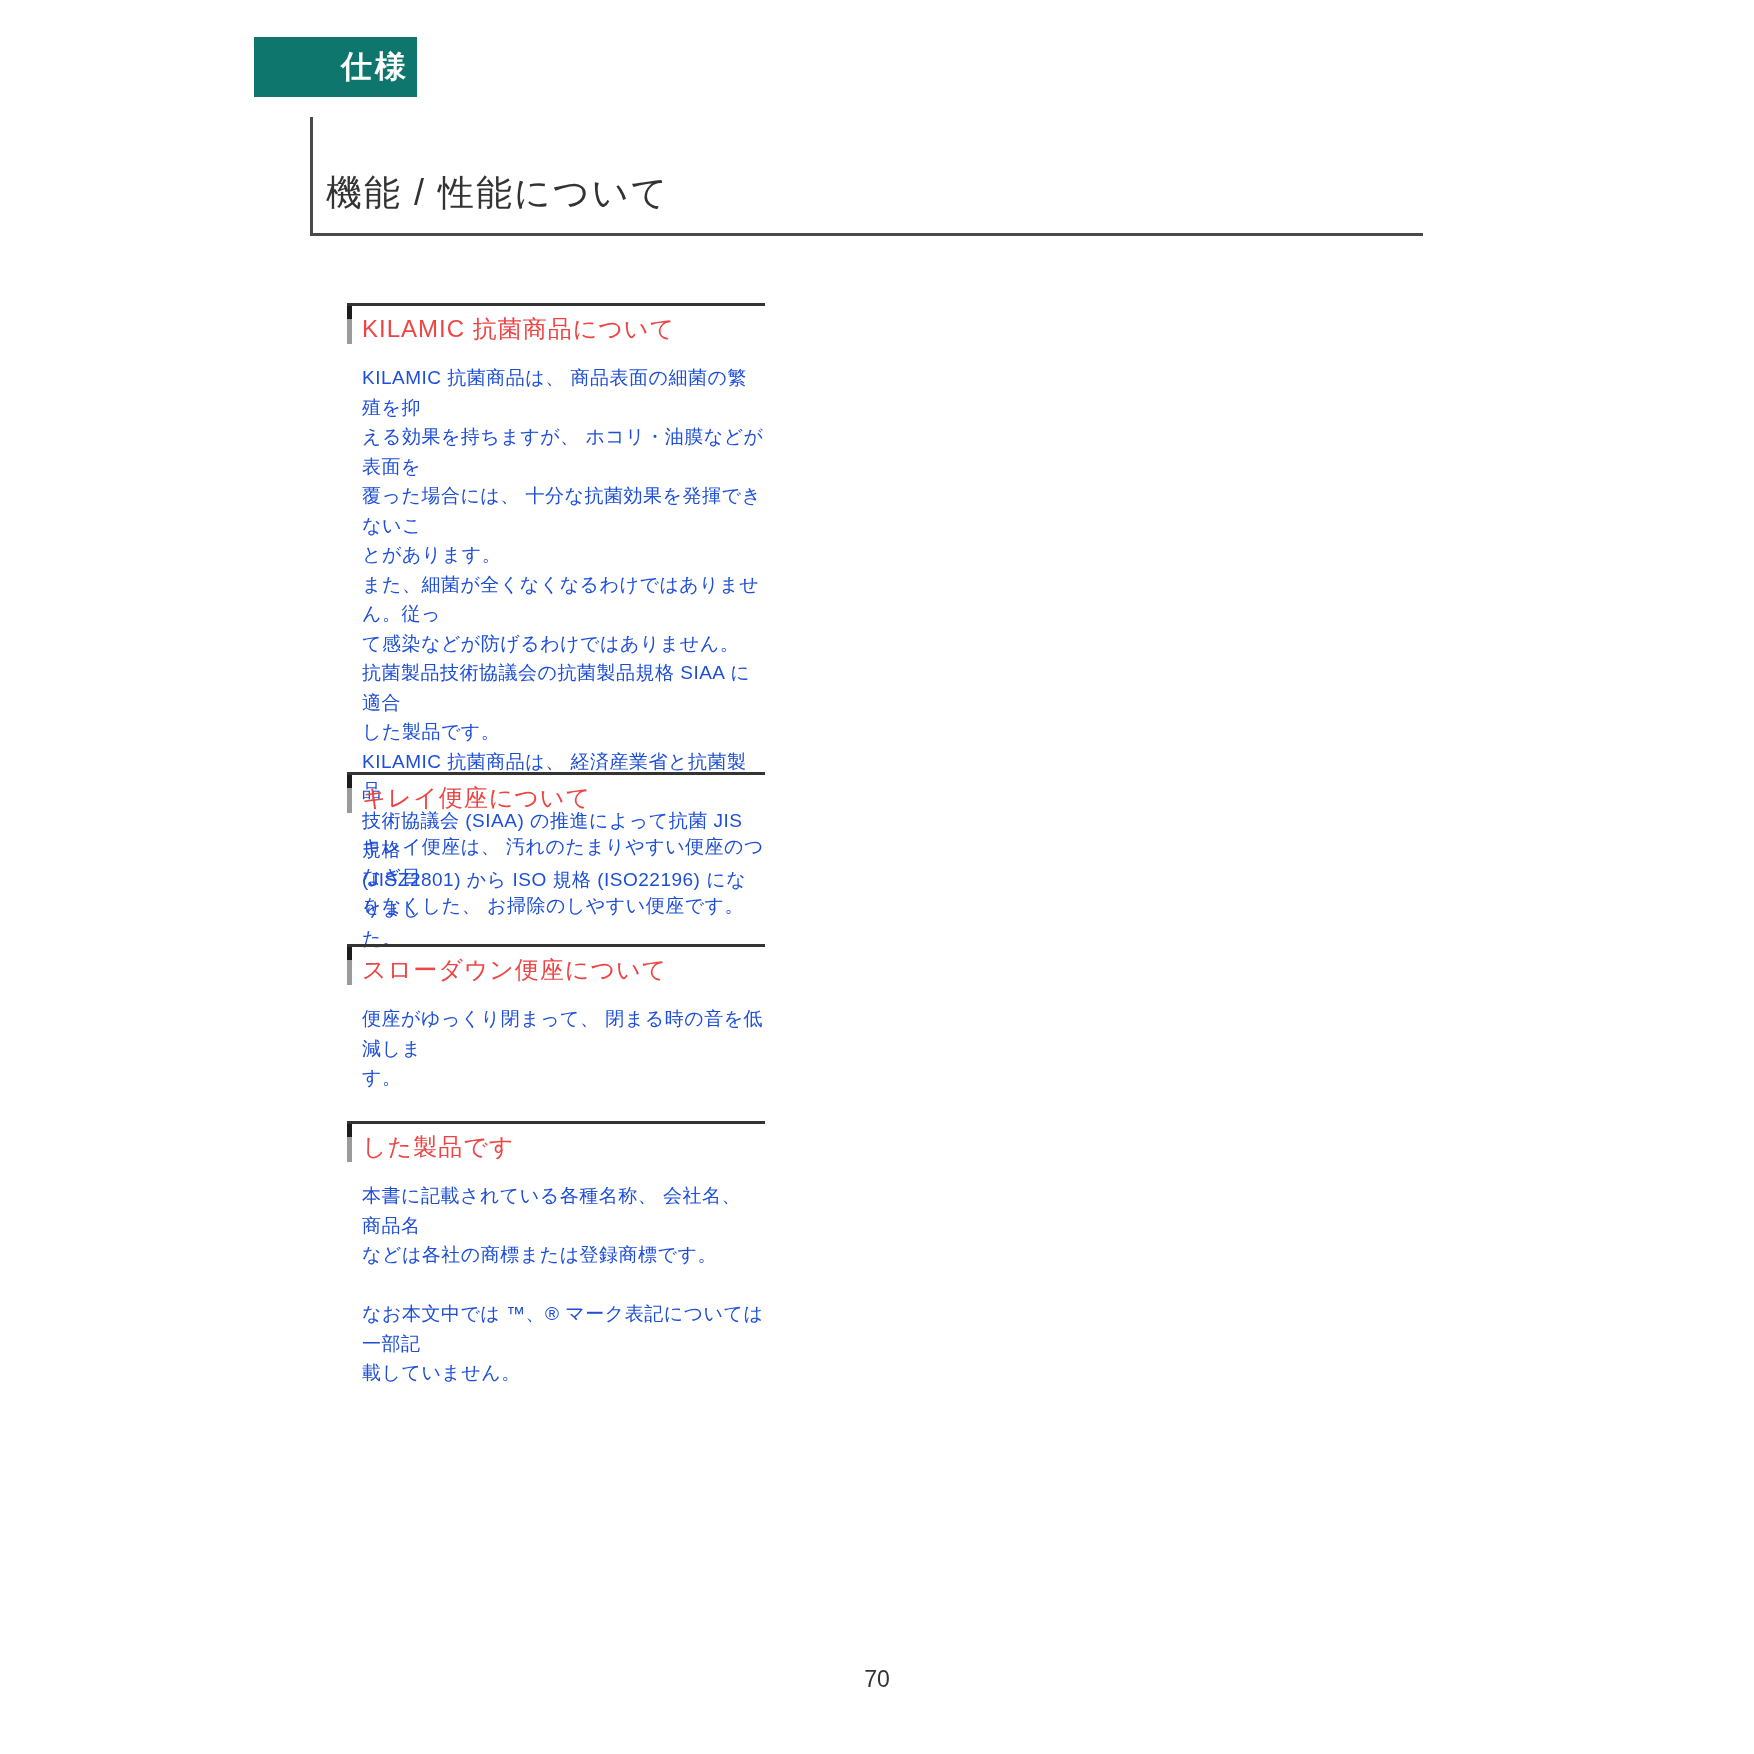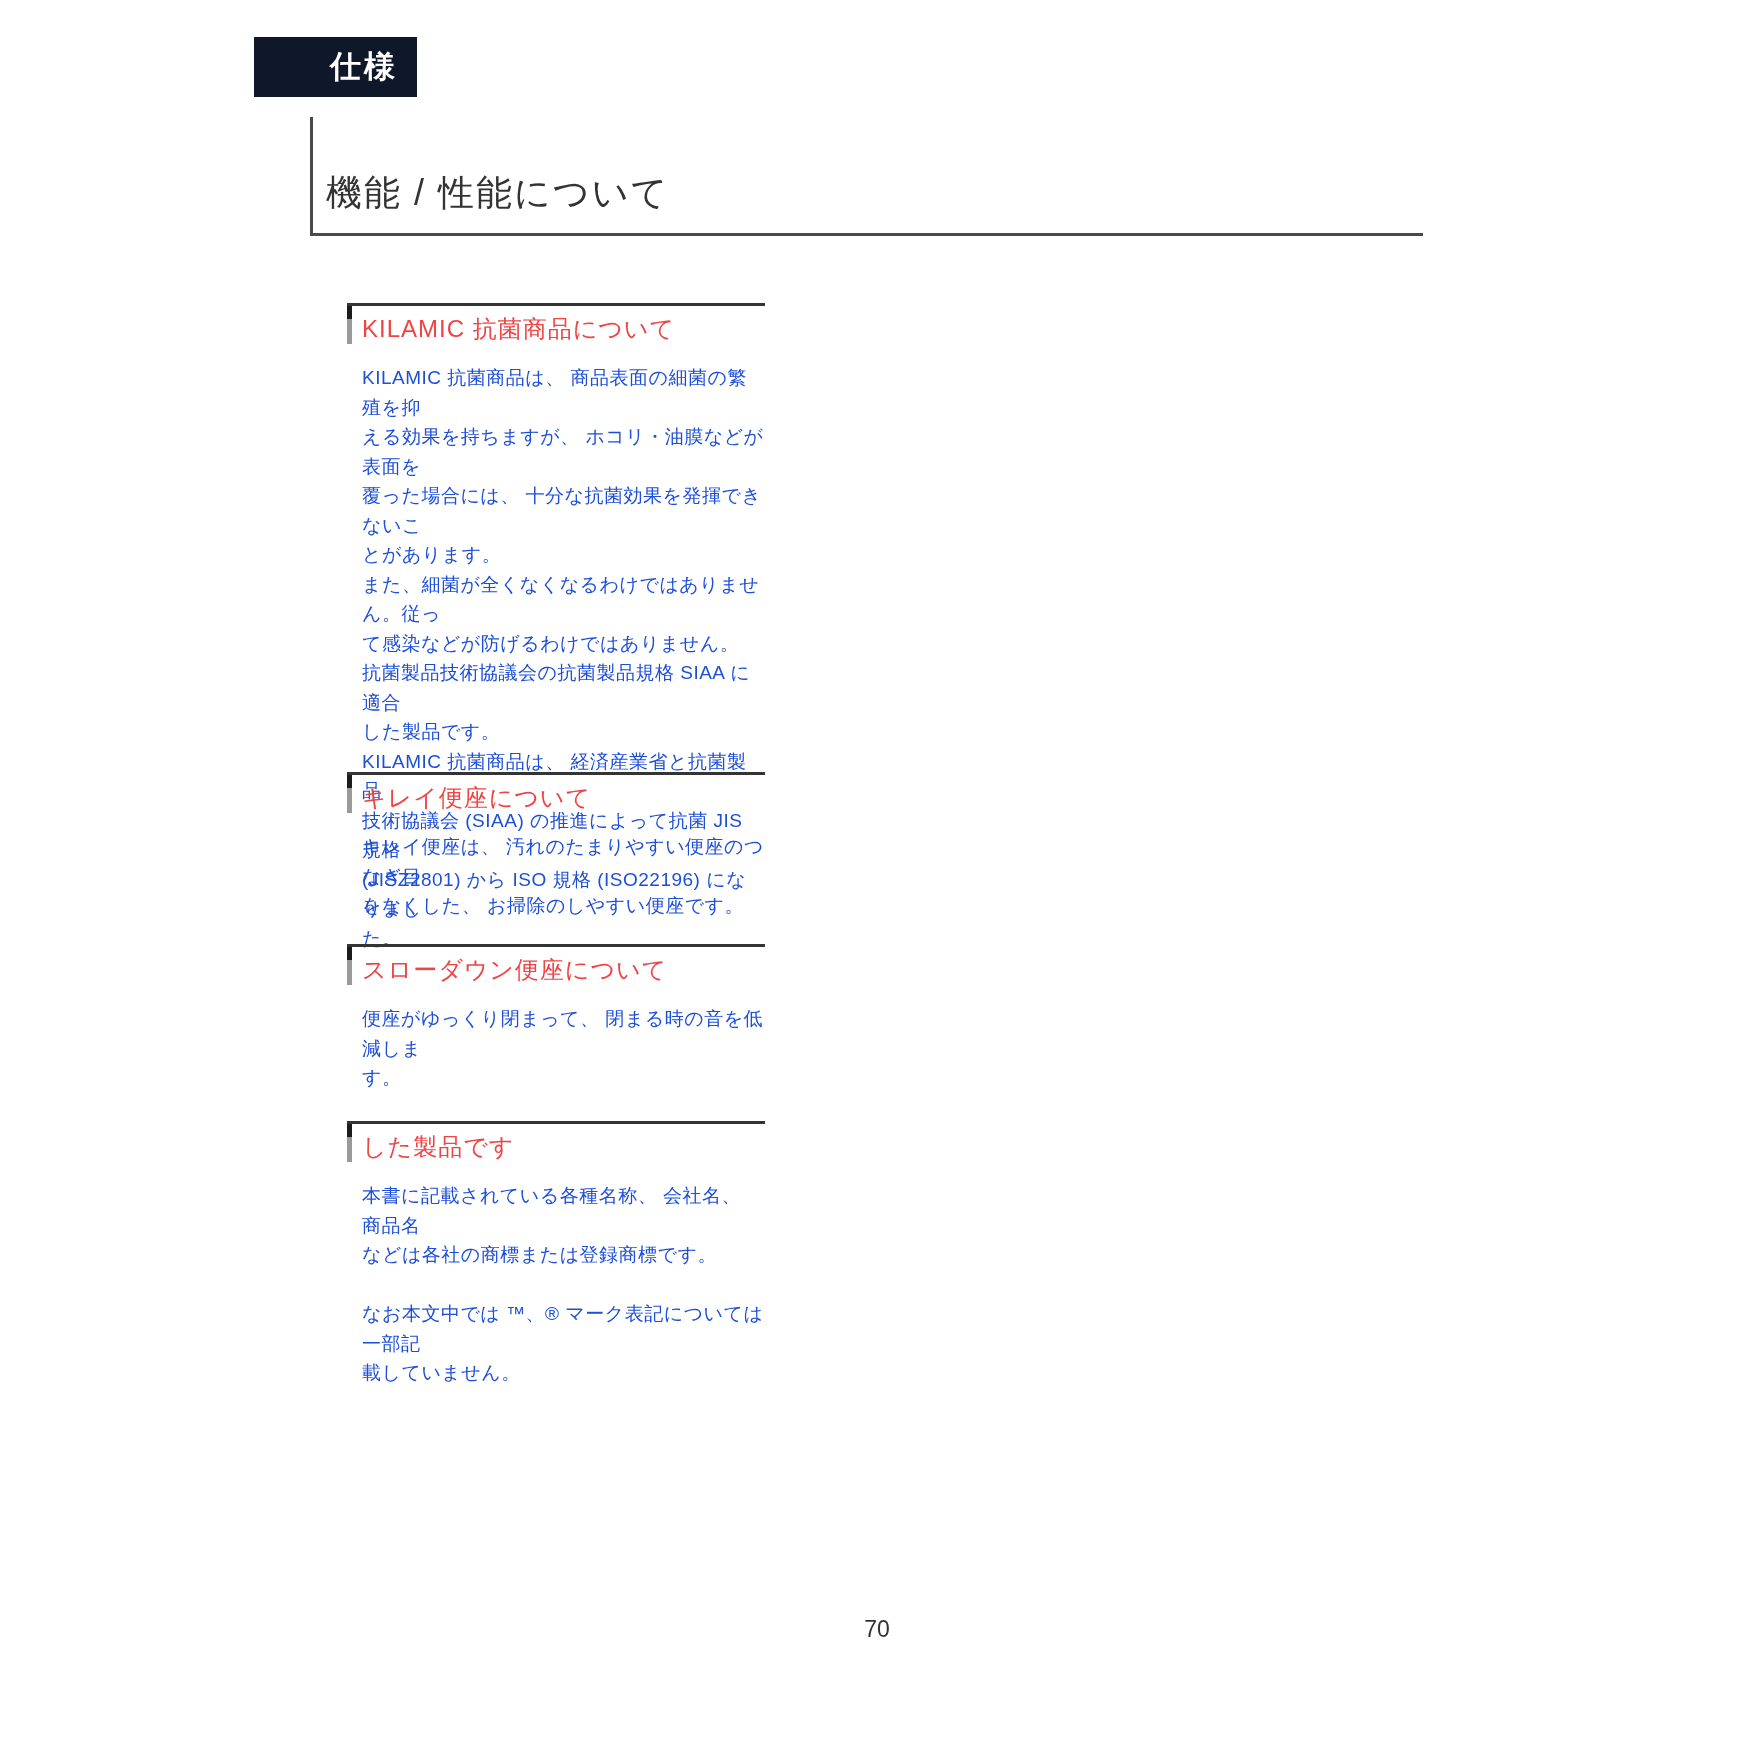--- a/index.html
+++ b/index.html
@@ -17,26 +17,26 @@
     margin: 0 auto;
   }
 
   
   .chapter-tab {
     position: absolute;
     left: 254px;
     top: 37px;
     width: 163px;
     height: 60px;
-    background: #0f172a;
+    background: #0f766e;
     color: #ffffff;
     display: flex;
     align-items: center;
     justify-content: flex-end;
-    padding-right: 19px;
+    padding-right: 8px;
     box-sizing: border-box;
     font-size: 31px;
     font-weight: bold;
     letter-spacing: 3px;
   }
 
   
   .title-block {
     position: absolute;
     left: 310px;
@@ -95,21 +95,21 @@
 
   .sec-1 { top: 303px; }
   .sec-2 { top: 772px; }
   .sec-3 { top: 944px; }
   .sec-4 { top: 1121px; }
 
   
   .page-footer {
     position: absolute;
     left: 0;
-    top: 1616px;
+    top: 1666px;
     width: 100%;
     text-align: center;
     font-size: 23px;
     color: #333333;
   }
 </style>
 </head>
 <body>
 
 <div class="page">

